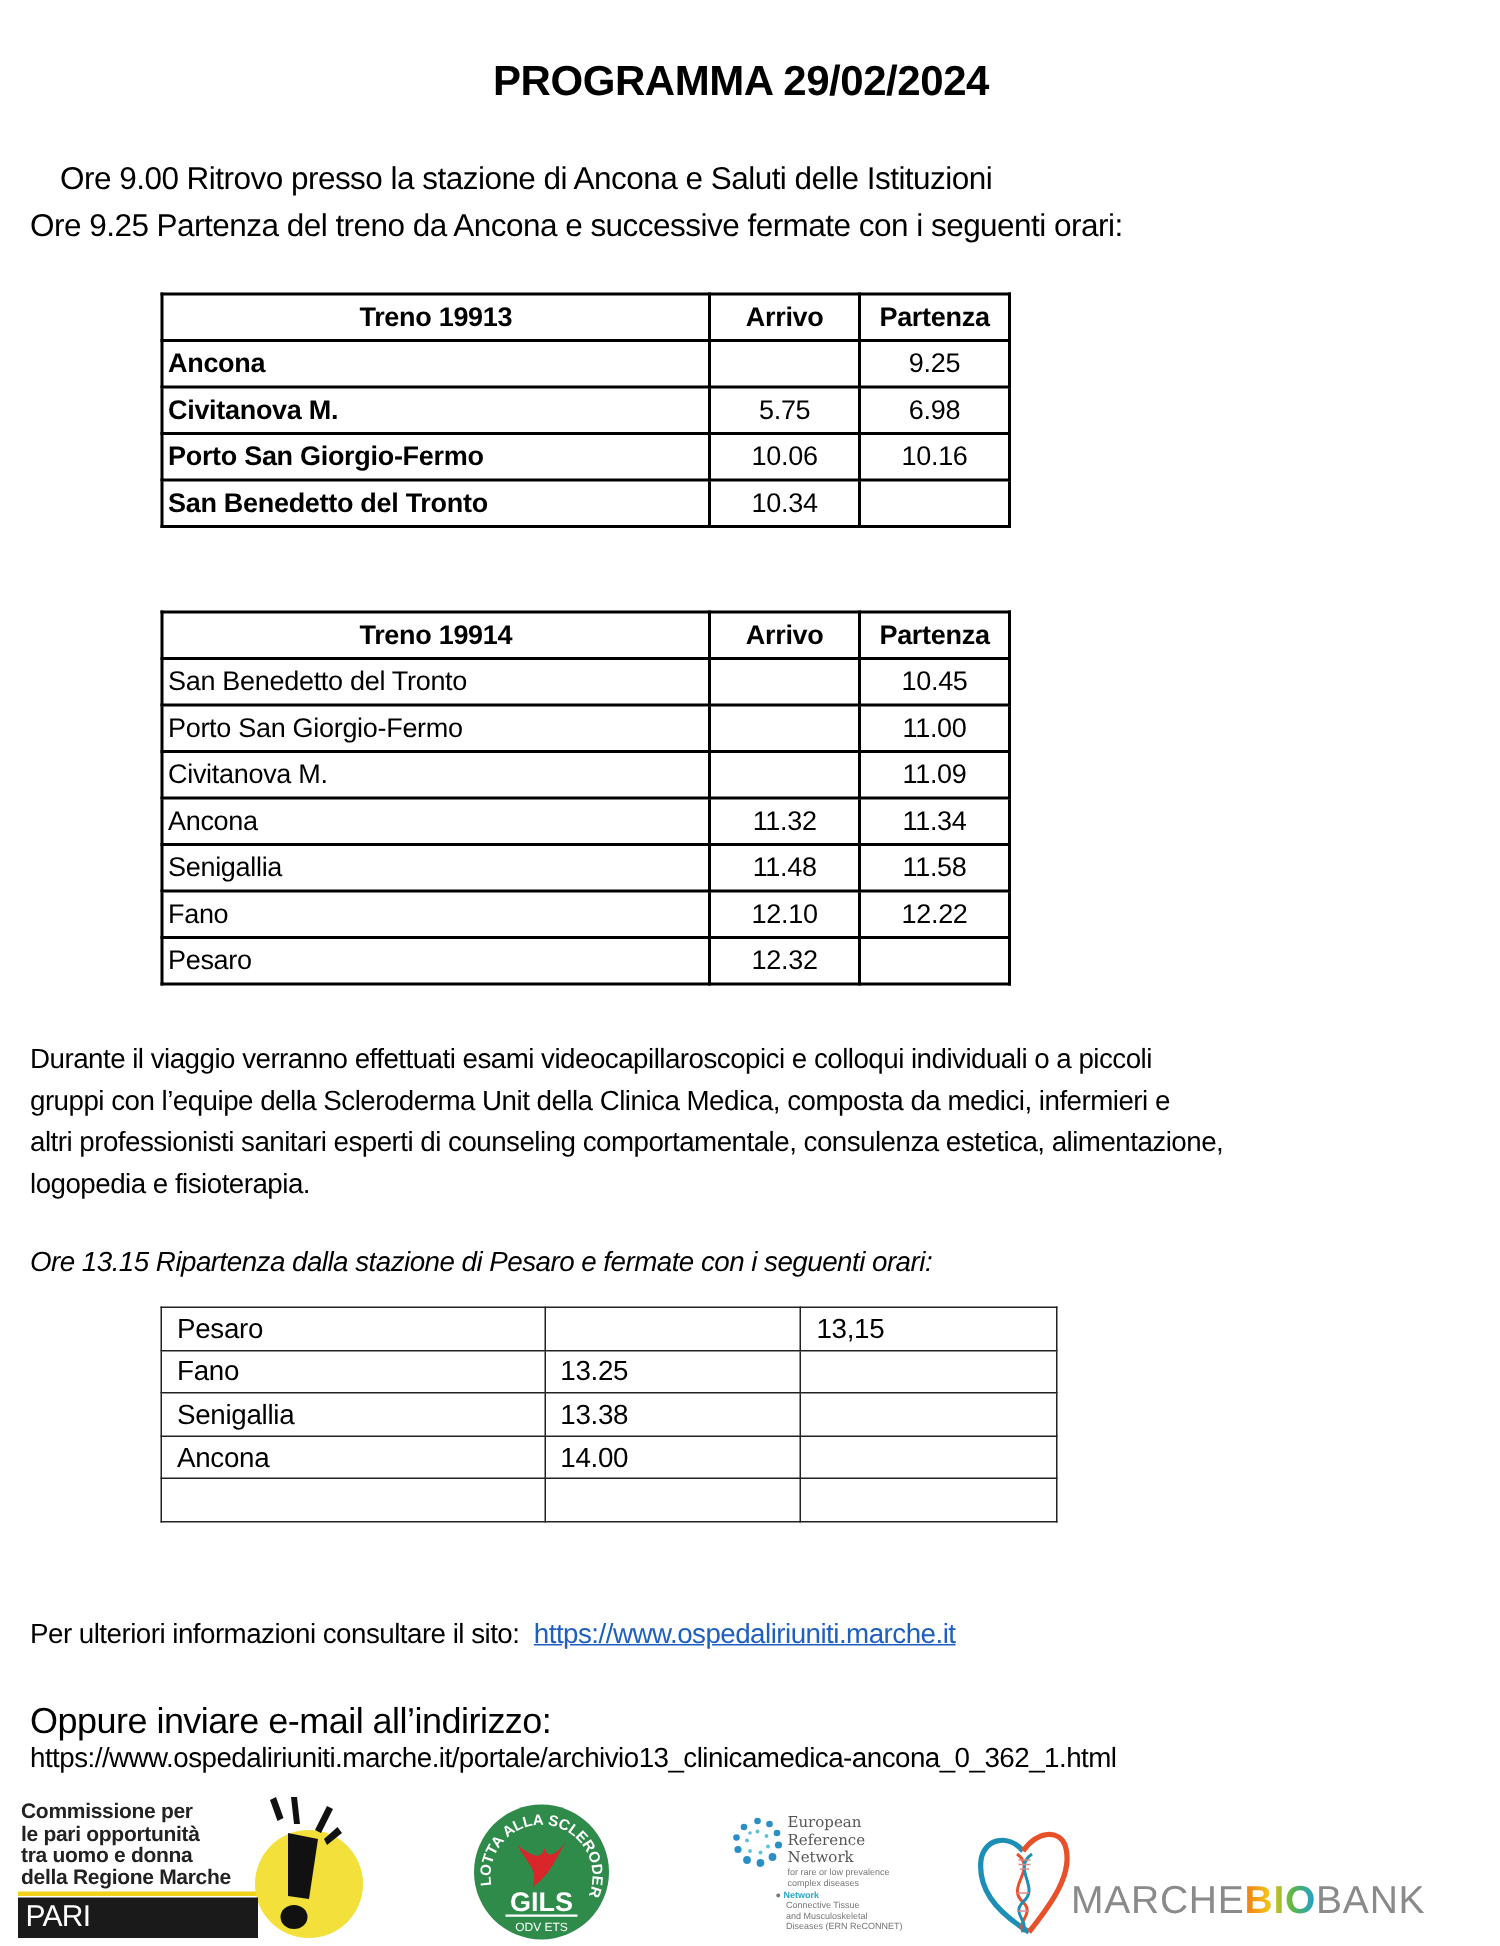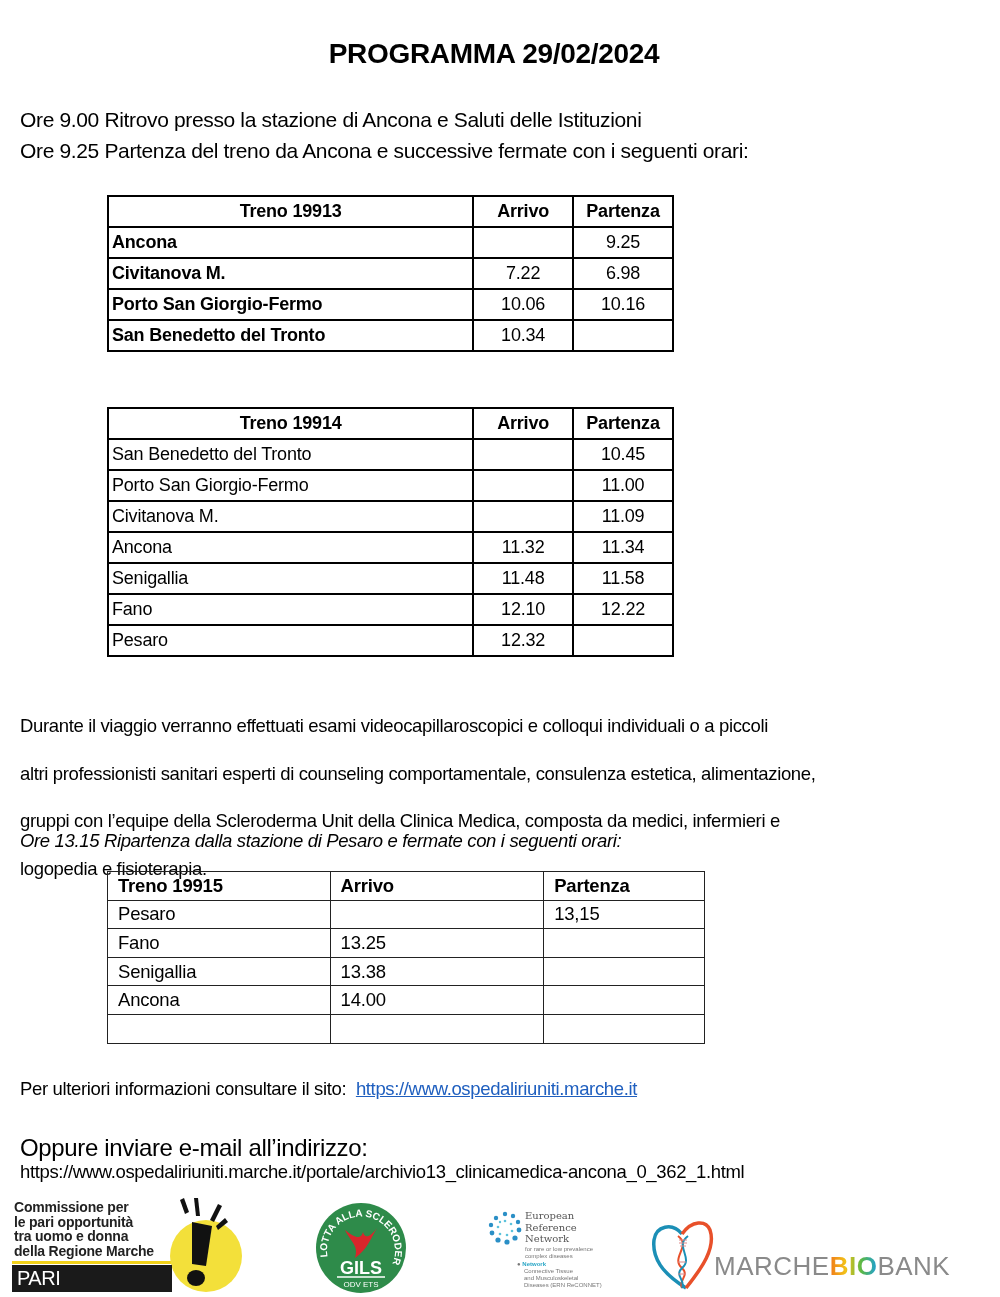--- a/index.html
+++ b/index.html
@@ -10,21 +10,21 @@
       position: absolute; left: 0; top: 38px; width: 988px; text-align: center;
       font-size: 28px; font-weight: bold; letter-spacing: -0.3px;
     }
     .line {
       position: absolute; left: 20px; font-size: 21px; white-space: nowrap; letter-spacing: -0.35px;
     }
     .para {
       position: absolute; left: 20px; top: 692px; font-size: 18.5px; line-height: 27.5px;
       letter-spacing: -0.35px; white-space: nowrap;
     }
-    .para div { white-space: nowrap; margin-top: 20px; }
+    .para div { white-space: nowrap; }
 
     table { position: absolute; border-collapse: collapse; }
     .t1, .t2 { left: 107px; width: 567px; }
     .t1 td, .t1 th, .t2 td, .t2 th {
       border: 2.5px solid #000; height: 31px; font-size: 18px; padding: 0 3px; letter-spacing: -0.2px;
     }
     .t1 { top: 195px; }
     .t2 { top: 407px; }
     .c-name { width: 366px; }
     .c-arr { width: 100px; text-align: center; }
@@ -59,38 +59,38 @@
     .ern .enet b { color: #2aa6c6; }
     .mbb { left: 652px; top: 1218px; width: 270px; height: 75px; }
     .mbb .mtext { position: absolute; left: 62px; top: 33px; font-size: 26px; letter-spacing: 0.5px; color: #8a8a8a; font-weight: normal; text-align: center; }
     .mbb .mtext .bio { font-weight: bold; background: linear-gradient(90deg, #f07a1a, #f2c318, #5cb845, #1ea0d6); -webkit-background-clip: text; background-clip: text; color: transparent; }
   </style>
 </head>
 <body>
 
 <div class="title">PROGRAMMA 29/02/2024</div>
 
-<div class="line" style="top:108px;">Ore 9.00 Ritrovo presso la stazione di Ancona e Saluti delle Istituzioni</div>
+<div class="line" style="top:108px;margin-left:20px;">Ore 9.00 Ritrovo presso la stazione di Ancona e Saluti delle Istituzioni</div>
 <div class="line" style="top:139px;">Ore 9.25 Partenza del treno da Ancona e successive fermate con i seguenti orari:</div>
 
 <table class="t1">
   <tbody>
       <tr>
     <th class="c-name">Treno 19913</th>
     <th class="c-arr">Arrivo</th>
     <th class="c-dep">Partenza</th>
   </tr>
   <tr>
     <td class="c-name">Ancona</td>
     <td class="c-arr"></td>
     <td class="c-dep">9.25</td>
   </tr>
   <tr>
     <td class="c-name">Civitanova M.</td>
-    <td class="c-arr">7.22</td>
+    <td class="c-arr">5.75</td>
     <td class="c-dep">6.98</td>
   </tr>
   <tr>
     <td class="c-name">Porto San Giorgio-Fermo</td>
     <td class="c-arr">10.06</td>
     <td class="c-dep">10.16</td>
   </tr>
   <tr>
     <td class="c-name">San Benedetto del Tronto</td>
     <td class="c-arr">10.34</td>
@@ -139,34 +139,29 @@
   <tr>
     <td class="c-name">Pesaro</td>
     <td class="c-arr">12.32</td>
     <td class="c-dep"></td>
   </tr>
 </tbody>
   </table>
 
 <div class="para">
   <div>Durante il viaggio verranno effettuati esami videocapillaroscopici e colloqui individuali o a piccoli</div>
+  <div>gruppi con l’equipe della Scleroderma Unit della Clinica Medica, composta da medici, infermieri e</div>
   <div>altri professionisti sanitari esperti di counseling comportamentale,  consulenza estetica, alimentazione,</div>
-  <div>gruppi con l’equipe della Scleroderma Unit della Clinica Medica, composta da medici, infermieri e</div>
   <div>logopedia e fisioterapia.</div>
 </div>
 
 <div class="line" style="top:830px; font-size:18.5px;font-style:italic;">Ore 13.15 Ripartenza dalla stazione di Pesaro e fermate con i seguenti orari:</div>
 
 <table class="t3">
   <tbody>
-      <tr>
-    <th class="c3-name">Treno 19915</th>
-    <th class="c3-arr">Arrivo</th>
-    <th class="c3-dep">Partenza</th>
-  </tr>
   <tr>
     <td>Pesaro</td>
     <td></td>
     <td>13,15</td>
   </tr>
   <tr>
     <td>Fano</td>
     <td>13.25</td>
     <td></td>
   </tr>

